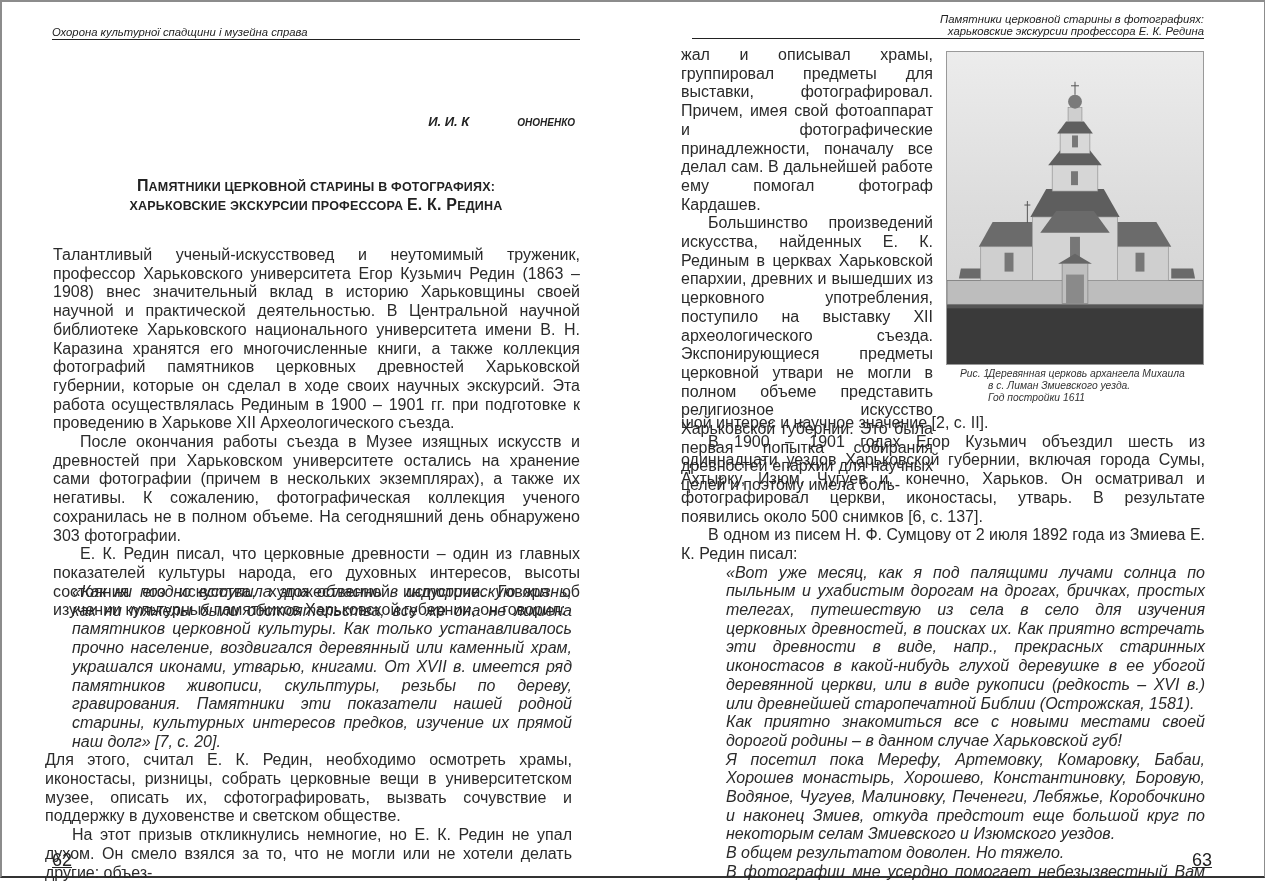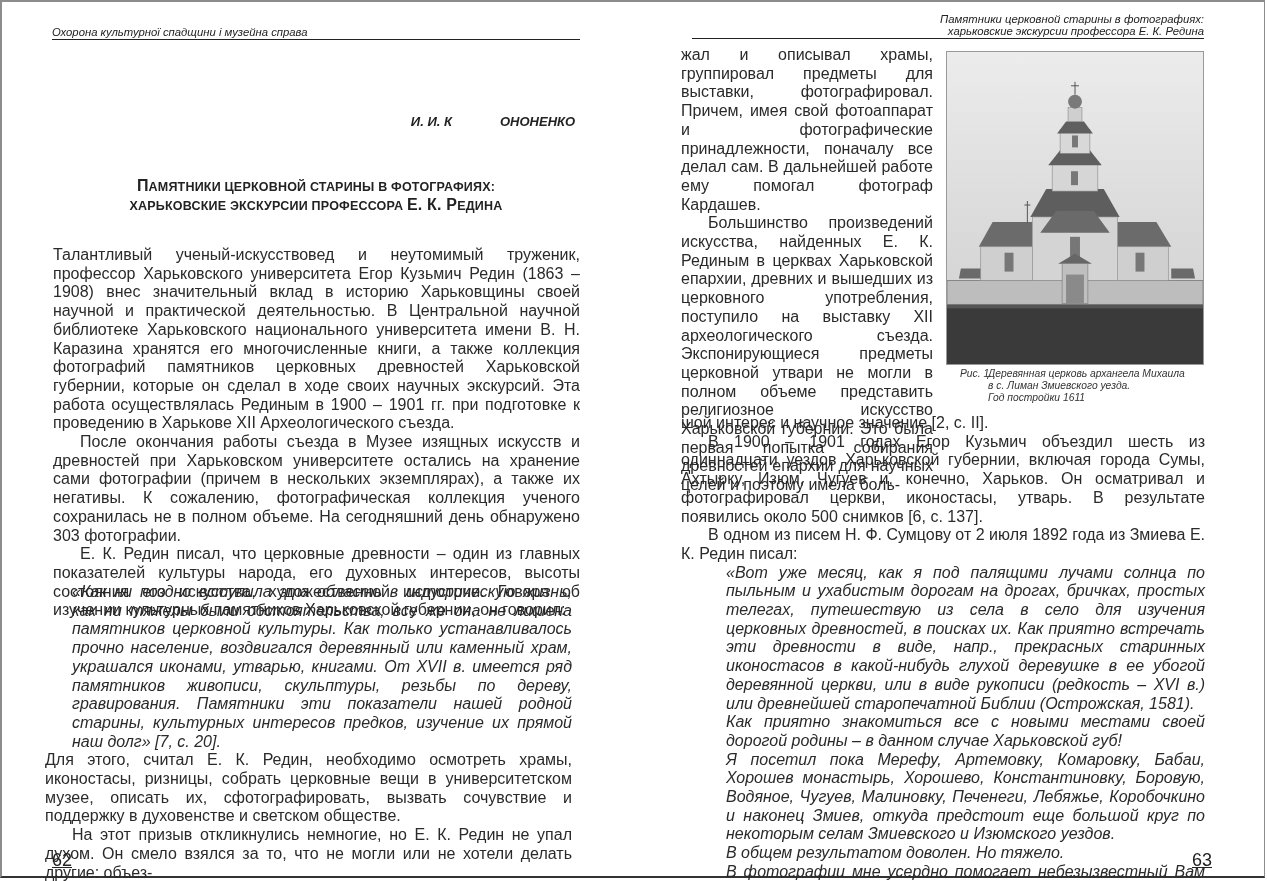--- a/index.html
+++ b/index.html
@@ -19,21 +19,21 @@
   .rule { position: absolute; height: 0; border-top: 1.3px solid #222; }
   .lh-left { left: 50px; top: 24px; text-align: center; }
   .rule-left { left: 50px; top: 37px; width: 528px; }
   .lh-right { left: 690px; top: 11px; width: 512px; text-align: right; }
   .rule-right { left: 690px; top: 36px; width: 512px; }
 
   .author {
     position: absolute; right: 689px; top: 112px; font-weight: bold; font-style: italic;
     font-size: 13px; color: #222;
   }
-  .author .sc { font-size: 13px; padding-left: 48px; }
+  .author .sc { font-size: 10px; padding-left: 48px; }
   .title {
     position: absolute; left: 50px; width: 528px; top: 175px; text-align: center;
     font-weight: bold; font-size: 12.5px; line-height: 17px; color: #222; letter-spacing: 0.2px;
   }
   .title .big { font-size: 16px; }
 
   .text {
     position: absolute; font-size: 16px; line-height: 18.7px; color: #2a2a2a;
     text-align: justify; hyphens: manual;
   }

